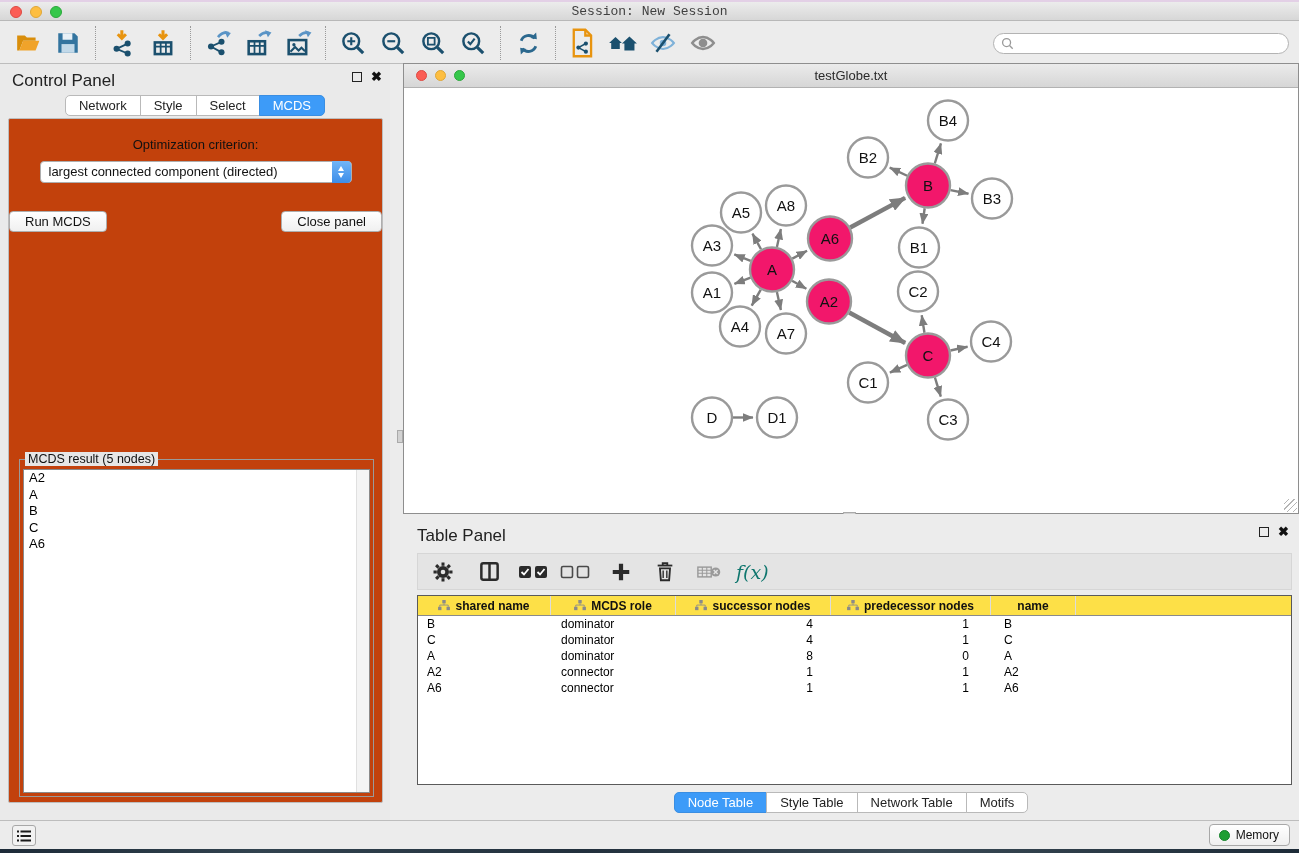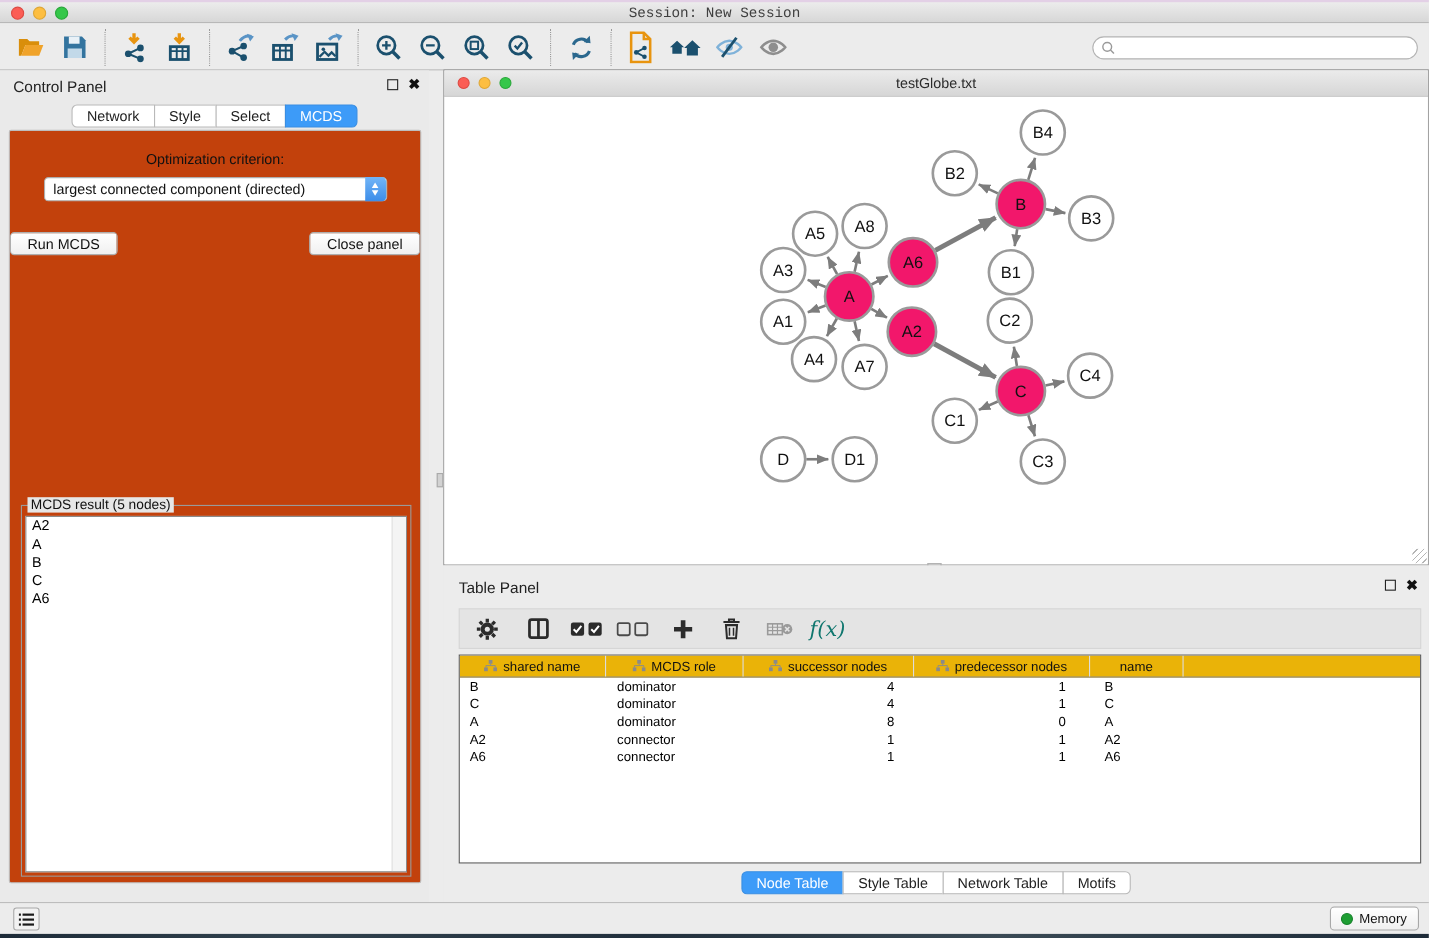--- a/index.html
+++ b/index.html
@@ -22,21 +22,21 @@
   .tbtn svg { display:block; }
   .tsep { border-left:1px dotted #9a9a9a; height:34px; margin:0 7px; }
   .searchbox { position:absolute; right:10px; top:10px; width:296px; height:21px; }
   .searchbox input { width:100%; height:100%; border:1px solid #b3b3b3; border-radius:11px; padding:0 8px 0 24px;
     font-size:12px; background:#fff; outline:none; }
   .searchbox .mag { position:absolute; left:8px; top:4px; }
 
   
   .control-panel { position:absolute; left:0; top:64px; width:390px; height:756px; background:#eaeaea; }
   .panel-head { position:absolute; left:0; top:0; right:0; height:26px; }
-  .panel-title { position:absolute; left:12px; top:7px; font-size:14px; color:#222; }
+  .panel-title { position:absolute; left:12px; top:7px; font-size:17px; color:#222; }
   .panel-btns { position:absolute; right:8px; top:7px; display:flex; gap:9px; align-items:center; }
   .float-btn { width:10px; height:10px; border:1.6px solid #222; display:inline-block; }
   .close-btn { font-size:13px; font-weight:bold; color:#111; line-height:11px; }
 
   .seg { display:inline-flex; }
   .seg-btn { background:#fff; border:1px solid #b9b9b9; padding:2px 13px; font-size:13px; color:#222; margin-left:-1px; cursor:default; }
   .seg-btn:first-child { border-radius:5px 0 0 5px; margin-left:0; }
   .seg-btn:last-child { border-radius:0 5px 5px 0; }
   .seg-btn.active { background:#3d9bf8; border-color:#3a8ee2; color:#fff; }
   .cp-tabs { position:absolute; top:31px; left:0; right:0; text-align:center; }
@@ -70,21 +70,21 @@
     background:repeating-linear-gradient(135deg, transparent 0 3px, #b5b5b5 3px 4px); }
   .v-handle { position:absolute; left:397px; top:430px; width:6px; height:13px; background:#d2d2d2; border:1px solid #aaa; }
   .h-handle { position:absolute; left:843px; top:512px; width:13px; height:6px; background:#d2d2d2; border:1px solid #aaa; }
 
   
   .table-panel { position:absolute; left:403px; top:514px; width:896px; height:306px; background:#ececec; }
   .tp-toolbar { position:absolute; left:14px; right:7px; top:39px; height:37px; background:#e4e4e4;
     border:1px solid #d6d6d6; display:flex; align-items:center; gap:4px; padding-left:8px; }
   .tp-btn { width:34px; height:32px; display:flex; align-items:center; justify-content:center; }
   .tp-table { position:absolute; left:14px; right:7px; top:81px; height:190px; background:#fff; border:1px solid #5a5a5a; overflow:hidden; }
-  .thead { display:flex; height:20px; background:#eab308; border-bottom:1px solid #8a8a8a; }
+  .thead { display:flex; height:20px; background:#fde047; border-bottom:1px solid #8a8a8a;font-weight:bold; }
   .th { display:flex; align-items:center; justify-content:center; gap:5px; font-size:12px; color:#111; border-right:1px solid #dcdcdc; }
   .th:last-child { border-right:none; }
   .trow { display:flex; height:16px; }
   .td { font-size:12px; color:#000; line-height:16px; white-space:nowrap; overflow:hidden; }
   .c0 { width:133px; } .c1 { width:125px; } .c2 { width:155px; } .c3 { width:160px; } .c4 { width:85px; } .c5 { flex:1; }
   .td.c0 { padding-left:9px; } .td.c1 { padding-left:10px; }
   .td.c2 { text-align:right; padding-right:18px; } .td.c3 { text-align:right; padding-right:22px; }
   .td.c4 { padding-left:13px; }
   .tp-tabs { position:absolute; left:0; right:0; top:278px; text-align:center; }
   .fx { font-family:"DejaVu Serif", serif; font-style:italic; font-size:19px; color:#0f766e; padding:0 6px; }

